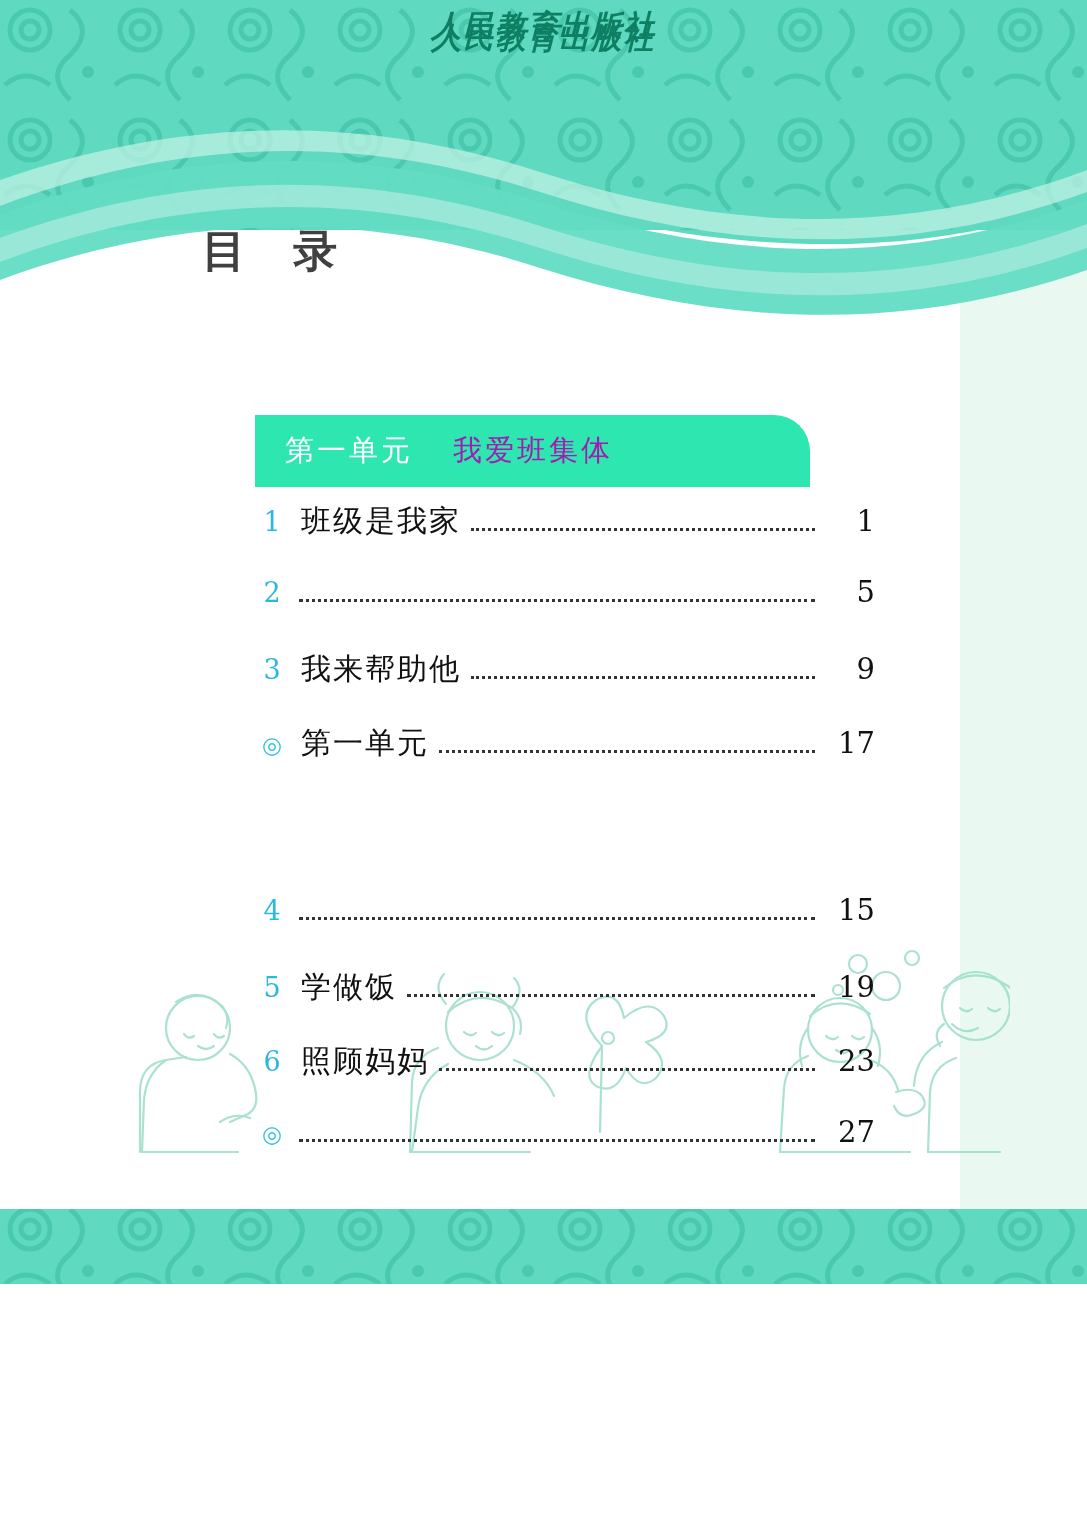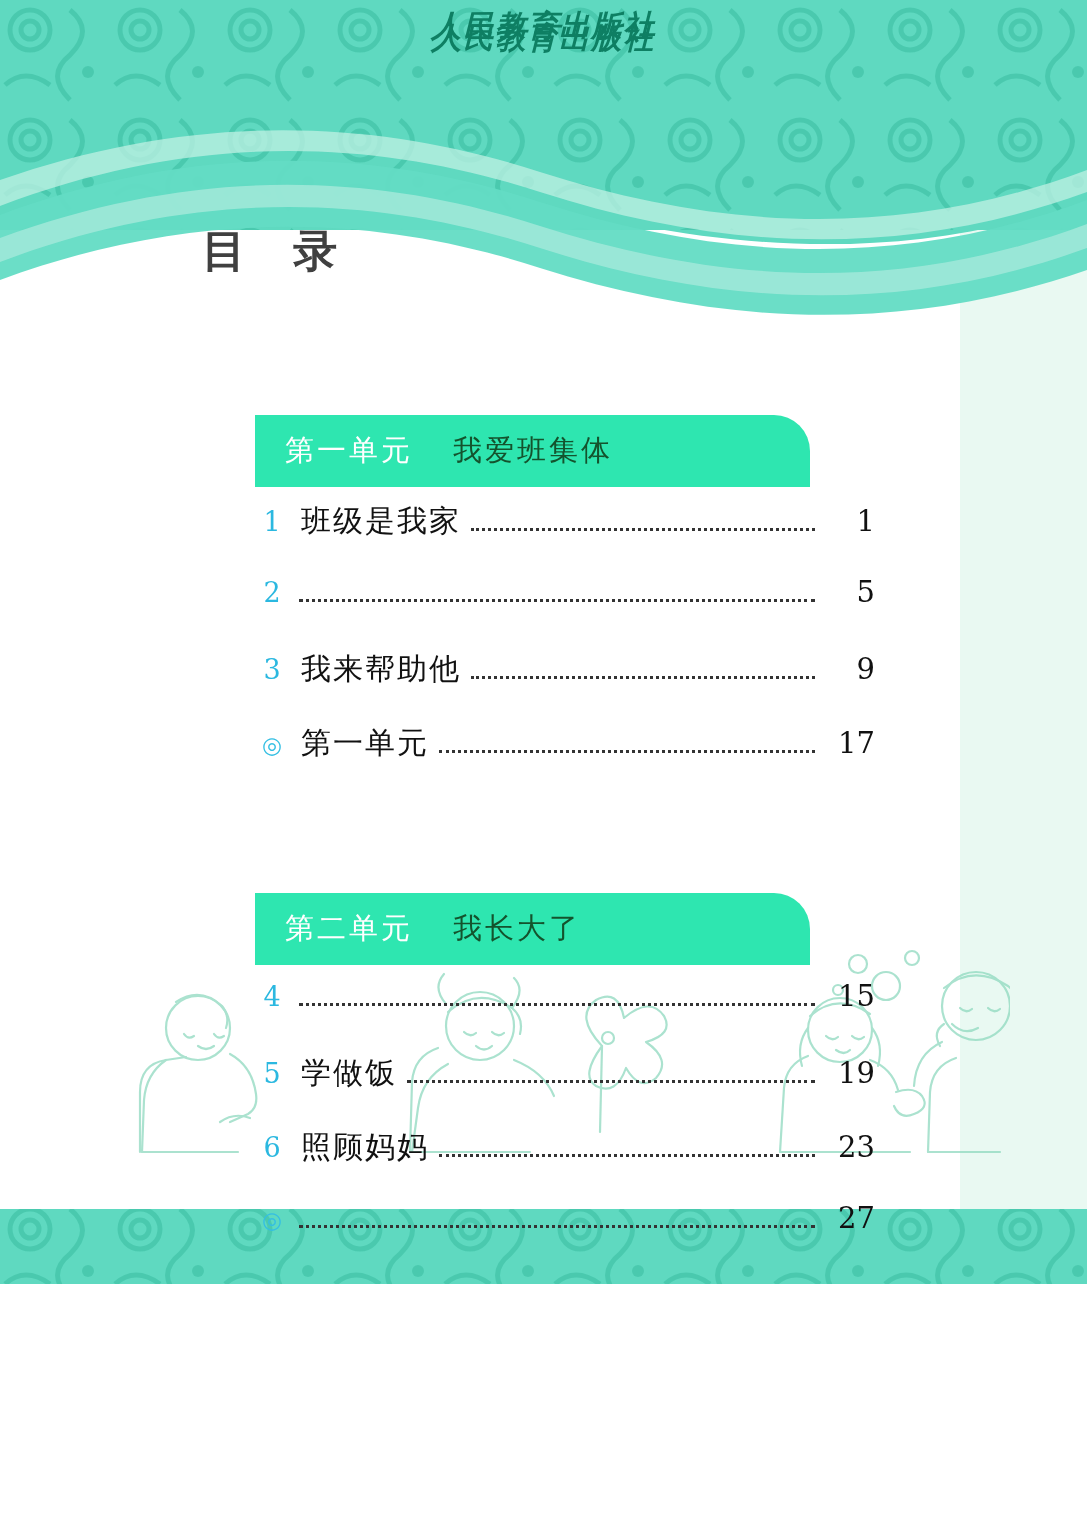--- a/index.html
+++ b/index.html
@@ -127,21 +127,21 @@
     font-family: "DejaVu Serif", serif;
     font-size: 29px;
     color: #ffffff;
     letter-spacing: 3px;
     margin-left: 30px;
     font-weight: 500;
   }
   .unit-header .unit-title {
     font-family: "DejaVu Serif", serif;
     font-size: 29px;
-    color: #14532d;
+    color: #a21caf;
     letter-spacing: 3px;
     margin-left: 40px;
     font-weight: 500;
   }
 
   .toc-row {
     display: flex;
     align-items: baseline;
     height: 74px;
   }
@@ -266,24 +266,20 @@
     </div>
     <div class="toc-row">
       <span class="toc-num marker">◎</span>
       <span class="toc-text">第一单元</span>
       <span class="toc-dots"></span>
       <span class="toc-page">17</span>
     </div>
 
     <div class="gap"></div>
 
-    <div class="unit-header second">
-      <span class="unit-label">第二单元</span>
-      <span class="unit-title">我长大了</span>
-    </div>
 
     <div class="toc-row">
       <span class="toc-num">4</span>
       <span class="toc-dots"></span>
       <span class="toc-page">15</span>
     </div>
     <div class="toc-row">
       <span class="toc-num">5</span>
       <span class="toc-text">学做饭</span>
       <span class="toc-dots"></span>

